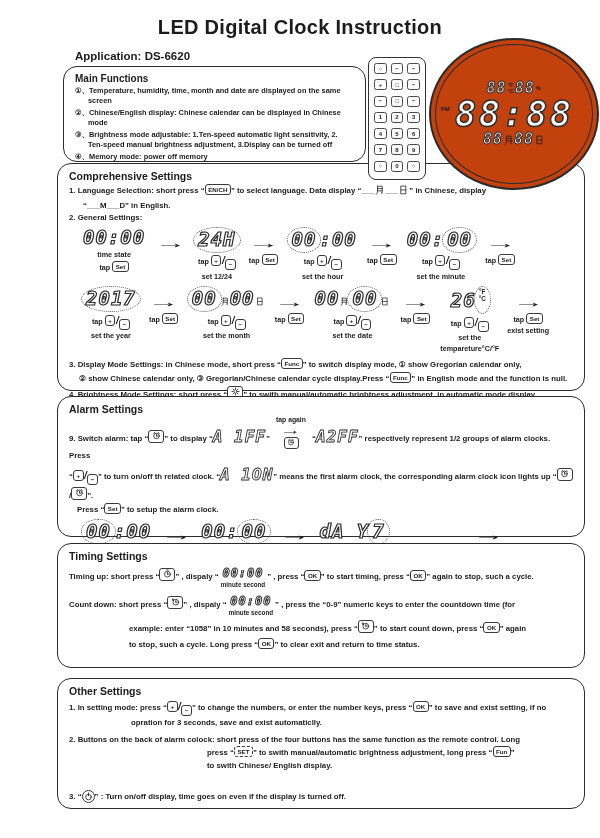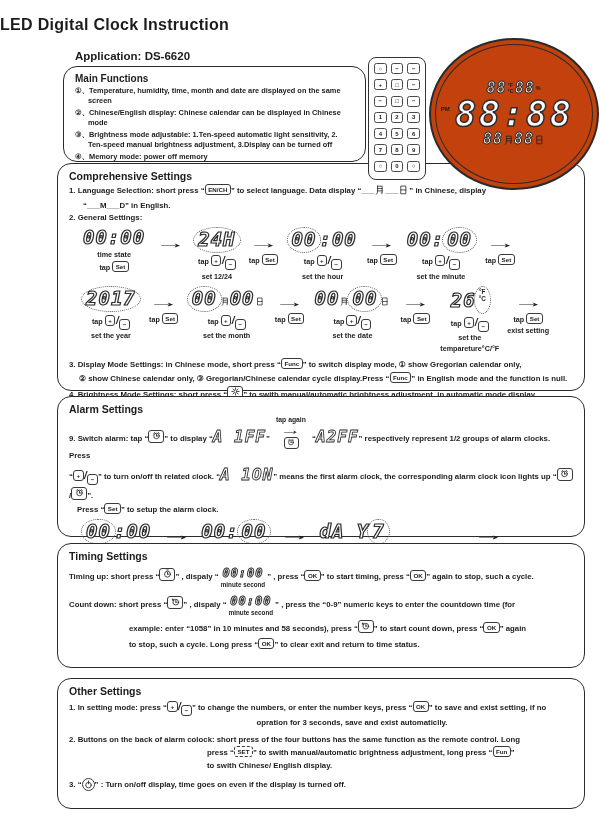--- a/index.html
+++ b/index.html
@@ -1,20 +1,20 @@
 <!DOCTYPE html>
 <html><head>
 <meta charset="utf-8">
 <style>
   * { margin:0; padding:0; box-sizing:border-box; }
   html,body { background:#e8e8e8; }
   .page { position:relative; width:600px; height:838px; background:#ffffff; overflow:hidden;
           font-family:"Liberation Sans", sans-serif; color:#1c1c1c; margin:0 auto; }
-  .title { position:absolute; top:16px; left:0; width:100%; 
-           font-size:16px; font-weight:bold; letter-spacing:0.3px; }
+  .title { position:absolute; top:16px; left:0; width:100%; text-align:center;
+           font-size:20px; font-weight:bold; letter-spacing:0.3px; }
   .appline { position:absolute; left:75px; top:50px; font-size:11.5px; font-weight:bold; }
 
   .box { position:absolute; border:1.7px solid #2b2b2b; border-radius:14px; background:#fff; padding:6px 11px; z-index:1; }
   .h { font-weight:bold; font-size:10.5px; margin-bottom:2px; }
 
   
   .mfitem { font-size:7.4px; font-weight:bold; line-height:1.38; padding-left:13px; text-indent:-13px; margin-bottom:1.5px; }
 
   
   .line { font-size:7.8px; font-weight:bold; line-height:1.5; margin-bottom:1px; }
@@ -321,23 +321,23 @@
               <path d="M2.3 4.7 1.5 2.6l2.1.6" fill="none" stroke="#222" stroke-width="1.1" stroke-linecap="round" stroke-linejoin="round"></path>
             </svg></span><span class="txt2">” to start count down, press “</span><span class="key">OK</span><span class="txt2">” again</span></div>
         <div class="line" style="padding-left: 60px; margin-bottom: 3px;"><span class="txt2">to stop, such a cycle. Long press “</span><span class="key">OK</span><span class="txt2">” to clear exit and return to time status.</span></div>
       </div>
   </div>
 
   <div class="box" style="left:57px; top:678px; width:528px; height:131px;">
     <div class="h">Other Settings</div>
     <div style="margin-bottom:5px;">
         <div class="line"><span class="txt2">1. In setting mode: press “</span><span class="pmwrap"><span class="key">+</span><span class="slash">/</span><span class="key keylow">−</span></span><span class="txt2">” to change the numbers, or enter the number keys, press “</span><span class="key">OK</span><span class="txt2">” to save and exist setting, if no</span></div>
-        <div class="line" style="padding-left: 62px; text-align: center;"><span class="txt2">opration for 3 seconds, save and exist automaticlly.</span></div>
-      </div>
-    <div style="margin-bottom:6px;">
+        <div class="line" style="padding-left: 62px;"><span class="txt2">opration for 3 seconds, save and exist automaticlly.</span></div>
+      </div>
+    <div style="margin-bottom:18px;">
         <div class="line"><span class="txt2">2. Buttons on the back of alarm colock: short press of the four buttons has the same function as the remote control. Long</span></div>
         <div class="line" style="padding-left: 138px;"><span class="txt2">press “</span><span class="key keyd">SET</span><span class="txt2">” to swith manual/automatic brightness adjustment, long press “</span><span class="key">Fun</span><span class="txt2">”</span></div>
         <div class="line" style="padding-left: 138px;"><span class="txt2">to swith Chinese/ English display.</span></div>
       </div>
     <div>
         <div class="line"><span class="txt2">3.  “</span><span class="keyc"><svg width="9" height="9" viewBox="0 0 12 12">
               <circle cx="6" cy="6.8" r="3.7" fill="none" stroke="#222" stroke-width="1.1" stroke-linecap="round" stroke-linejoin="round"></circle>
               <path d="M6 1.3V5" fill="none" stroke="#222" stroke-width="1.1" stroke-linecap="round" stroke-linejoin="round"></path>
             </svg></span><span class="txt2">” : Turn on/off display, time goes on even if the display is turned off.</span></div>
       </div>

